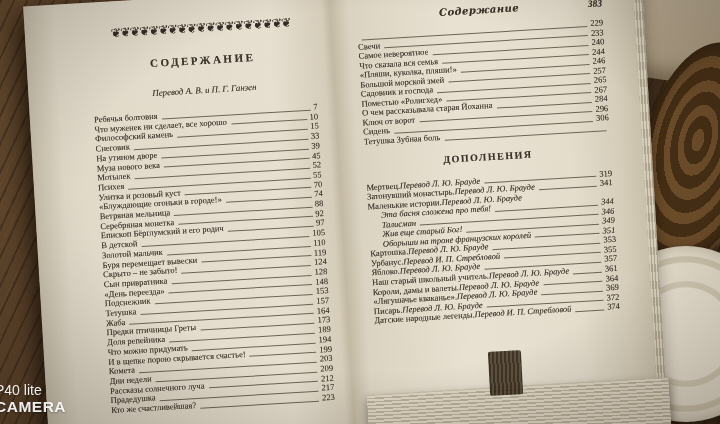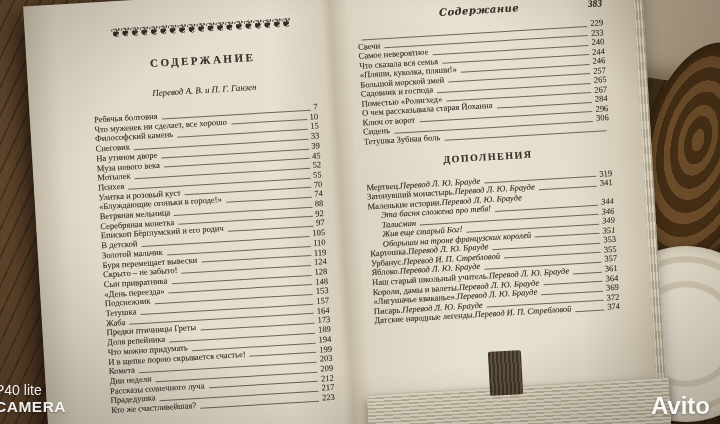--- a/index.html
+++ b/index.html
@@ -477,15 +477,14 @@
 
   <div class="stack-bottom"></div>
   <div class="stack-dark"></div>
 
   <div class="vignette"></div>
 
   <div class="wm-camera">
     <div class="wm-cam1">P40 lite</div>
     <div class="wm-cam2">CAMERA</div>
   </div>
-  <div class="wm-avito">Avito</div>
 
 </div>
 
 </body></html>

